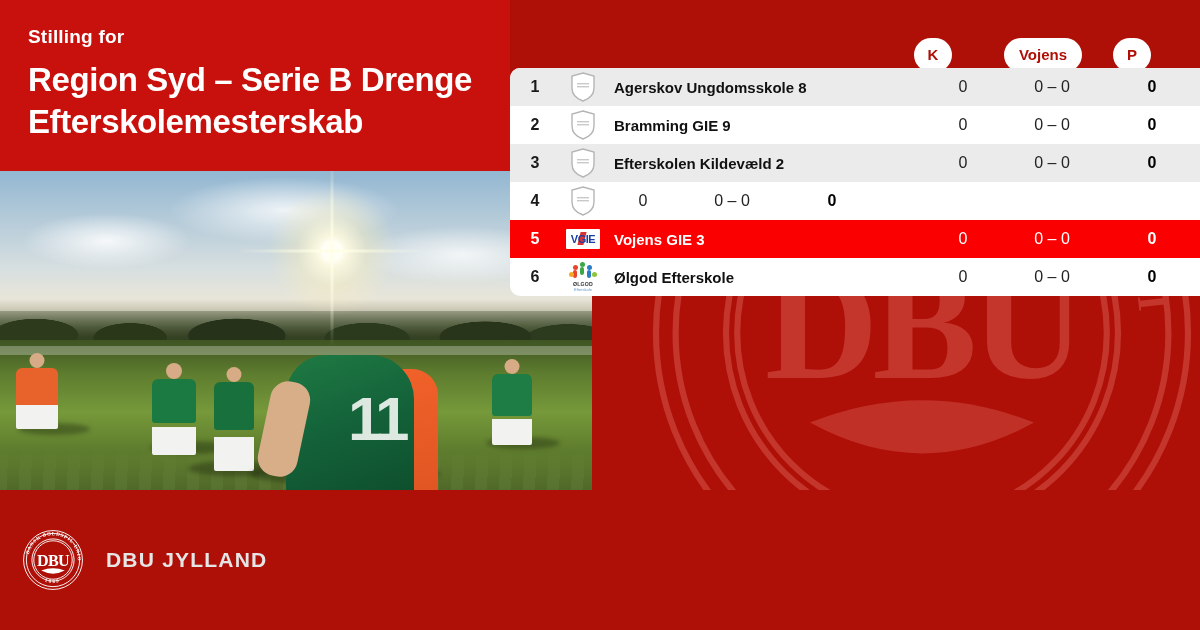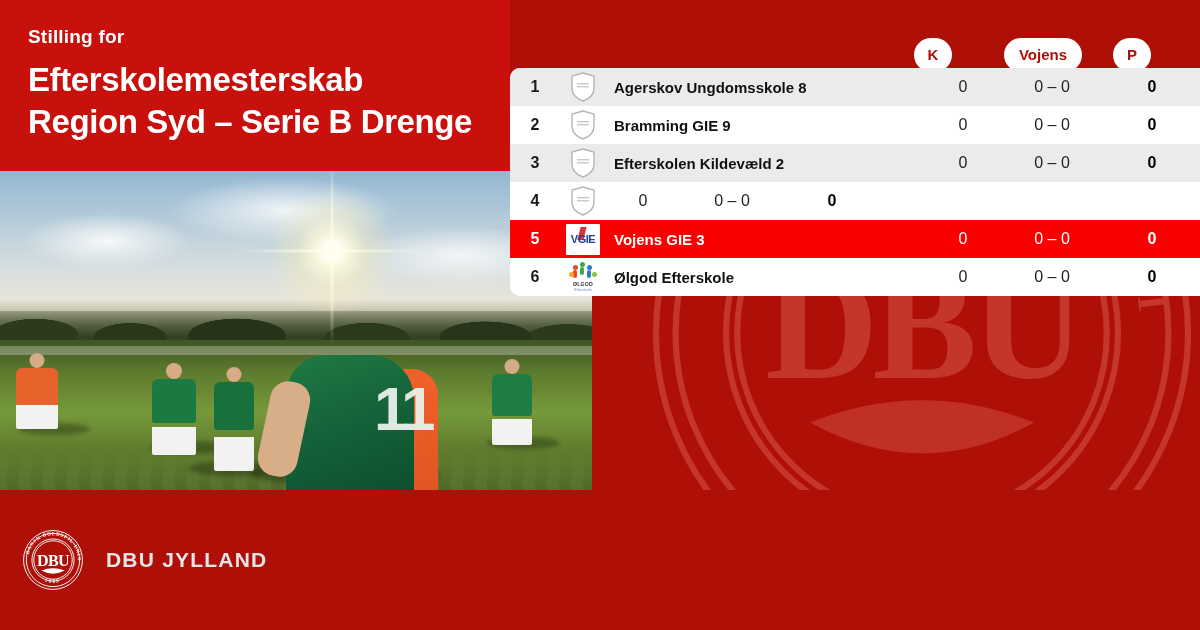--- a/index.html
+++ b/index.html
@@ -75,24 +75,23 @@
 
   .main-player{
     position:absolute; left:268px; top:176px; width:162px; height:300px;
   }
   .mp-shirt{
     position:absolute; left:18px; top:8px; width:128px; height:150px;
     background:linear-gradient(160deg,#1f7a43,#14633a 45%,#0d4c2c);
     border-radius:40px 44px 14px 14px;
   }
   .mp-num{
-    position:absolute; left:62px; top:18px; color:#eef4ef;
+    position:absolute; left:62px; top:28px; color:#eef4ef;
     font:700 62px "Liberation Sans", sans-serif; letter-spacing:-4px;
     opacity:.92;
-    margin-left:26px;
   }
   .mp-arm{ position:absolute; left:-4px; top:34px; width:40px; height:96px; background:#d8ae89; border-radius:18px; transform:rotate(12deg);}
   .orange-kit{
     position:absolute; left:84px; top:22px; width:86px; height:200px;
     background:linear-gradient(170deg,#f2622a,#d64f1f);
     border-radius:30px 26px 10px 10px;
   }
 
   
   .hdr{
@@ -157,21 +156,21 @@
   .olgod .bar{ position:absolute; width:4px; height:8px; border-radius:2px; }
   .olgod .txt1{
     position:absolute; left:0; bottom:5px; width:100%;
     text-align:center; font:700 5.2px "Liberation Sans", sans-serif; color:#333; letter-spacing:.2px;
   }
   .olgod .txt2{
     position:absolute; left:0; bottom:0; width:100%;
     text-align:center; font:400 4px "Liberation Sans", sans-serif; color:#6699cc;
   }
   .vgie{
-    width:34px; height:31px; background:#fff; border-radius:1px;
+    width:34px; height:20px; background:#fff; border-radius:1px;
     display:flex; align-items:center; justify-content:center;
     font:700 11px "Liberation Sans", sans-serif; color:#1b3fa0; letter-spacing:-.5px;
     position:relative;
   }
   .vgie .slash{
     position:absolute; left:13px; top:3px; width:6px; height:13px;
     background:#d81e1e; transform:skewX(-14deg); opacity:.9;
   }
   .vgie span{ position:relative; z-index:2; }
 
@@ -253,22 +252,22 @@
     <div class="mp-arm"></div>
 
   </div>
   <div class="sunflare"></div>
 
 </div>
 
 <div class="hdr">
   <div class="hdr-kicker">Stilling for</div>
   <div class="hdr-title">
+    <div>Region Syd – Serie B Drenge</div>
     <div>Efterskolemesterskab</div>
-    <div>Region Syd – Serie B Drenge</div>
   </div>
 </div>
 
 <div class="badges">
   <div class="badge badge-k">K</div>
   <div class="badge badge-score">Vojens</div>
   <div class="badge badge-p">P</div>
 </div>
 
 <div class="panel">

